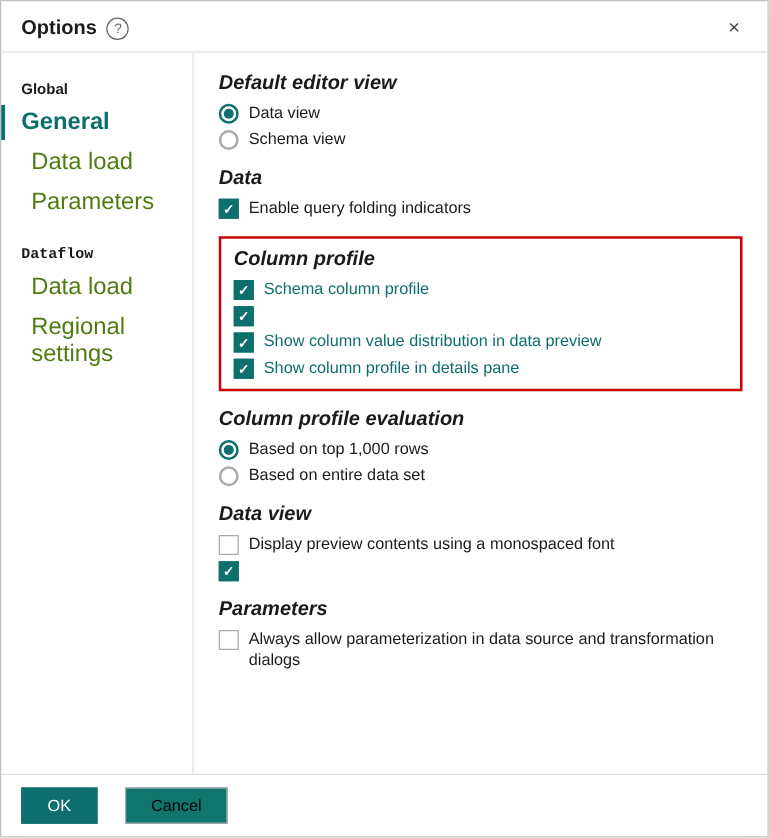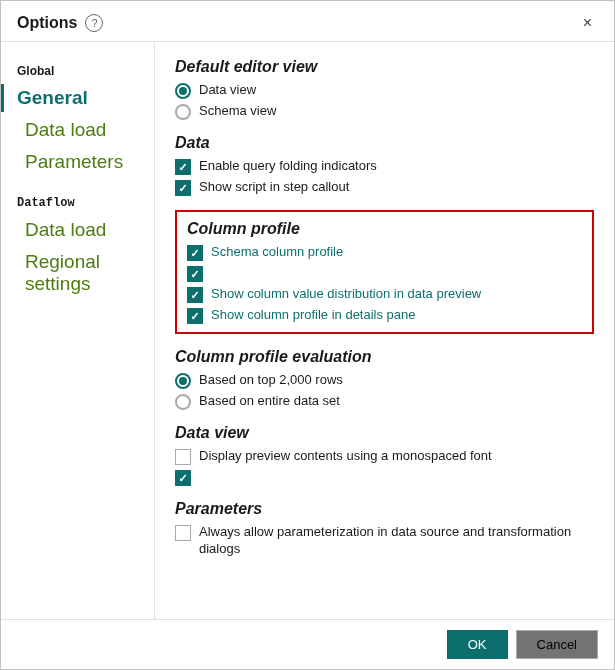--- a/index.html
+++ b/index.html
@@ -180,31 +180,30 @@
     }
     .item-label {
       line-height: 1.3;
       color: #0d6e6e;
     }
     .item-label.normal {
       color: #1a1a1a;
     }
     .dialog-footer {
       display: flex;
-      justify-content: flex-end;
       padding: 10px 16px;
       border-top: 1px solid #e0e0e0;
-      gap: 8px;
+      gap: 22px;
     }
     .btn {
       padding: 6px 20px;
       font-size: 13px;
       border: 1px solid #aaa;
       cursor: pointer;
-      background: #737373;
+      background: #0f766e;
     }
     .btn-primary {
       background: #0d6e6e;
       color: #fff;
       border-color: #0d6e6e;
     }
   </style>
 </head>
 <body>
 
@@ -255,24 +254,20 @@
         </div>
       </div>
 
       <div class="section">
         <div class="section-title">Data</div>
         <div class="checkbox-group">
           <label class="checkbox-item">
             <div class="checkbox-box checked"></div>
             <span class="item-label normal">Enable query folding indicators</span>
           </label>
-          <label class="checkbox-item">
-            <div class="checkbox-box checked"></div>
-            <span class="item-label normal">Show script in step callout</span>
-          </label>
         </div>
       </div>
 
       <div class="column-profile-section">
         <div class="section-title">Column profile</div>
         <div class="checkbox-group">
           <label class="checkbox-item">
             <div class="checkbox-box checked"></div>
             <span class="item-label">Schema column profile</span>
           </label>
@@ -288,21 +283,21 @@
             <span class="item-label">Show column profile in details pane</span>
           </label>
         </div>
       </div>
 
       <div class="section">
         <div class="section-title">Column profile evaluation</div>
         <div class="radio-group">
           <label class="radio-item">
             <div class="radio-circle checked"></div>
-            <span class="item-label normal">Based on top 2,000 rows</span>
+            <span class="item-label normal">Based on top 1,000 rows</span>
           </label>
           <label class="radio-item">
             <div class="radio-circle"></div>
             <span class="item-label normal">Based on entire data set</span>
           </label>
         </div>
       </div>
 
       <div class="section">
         <div class="section-title">Data view</div>

